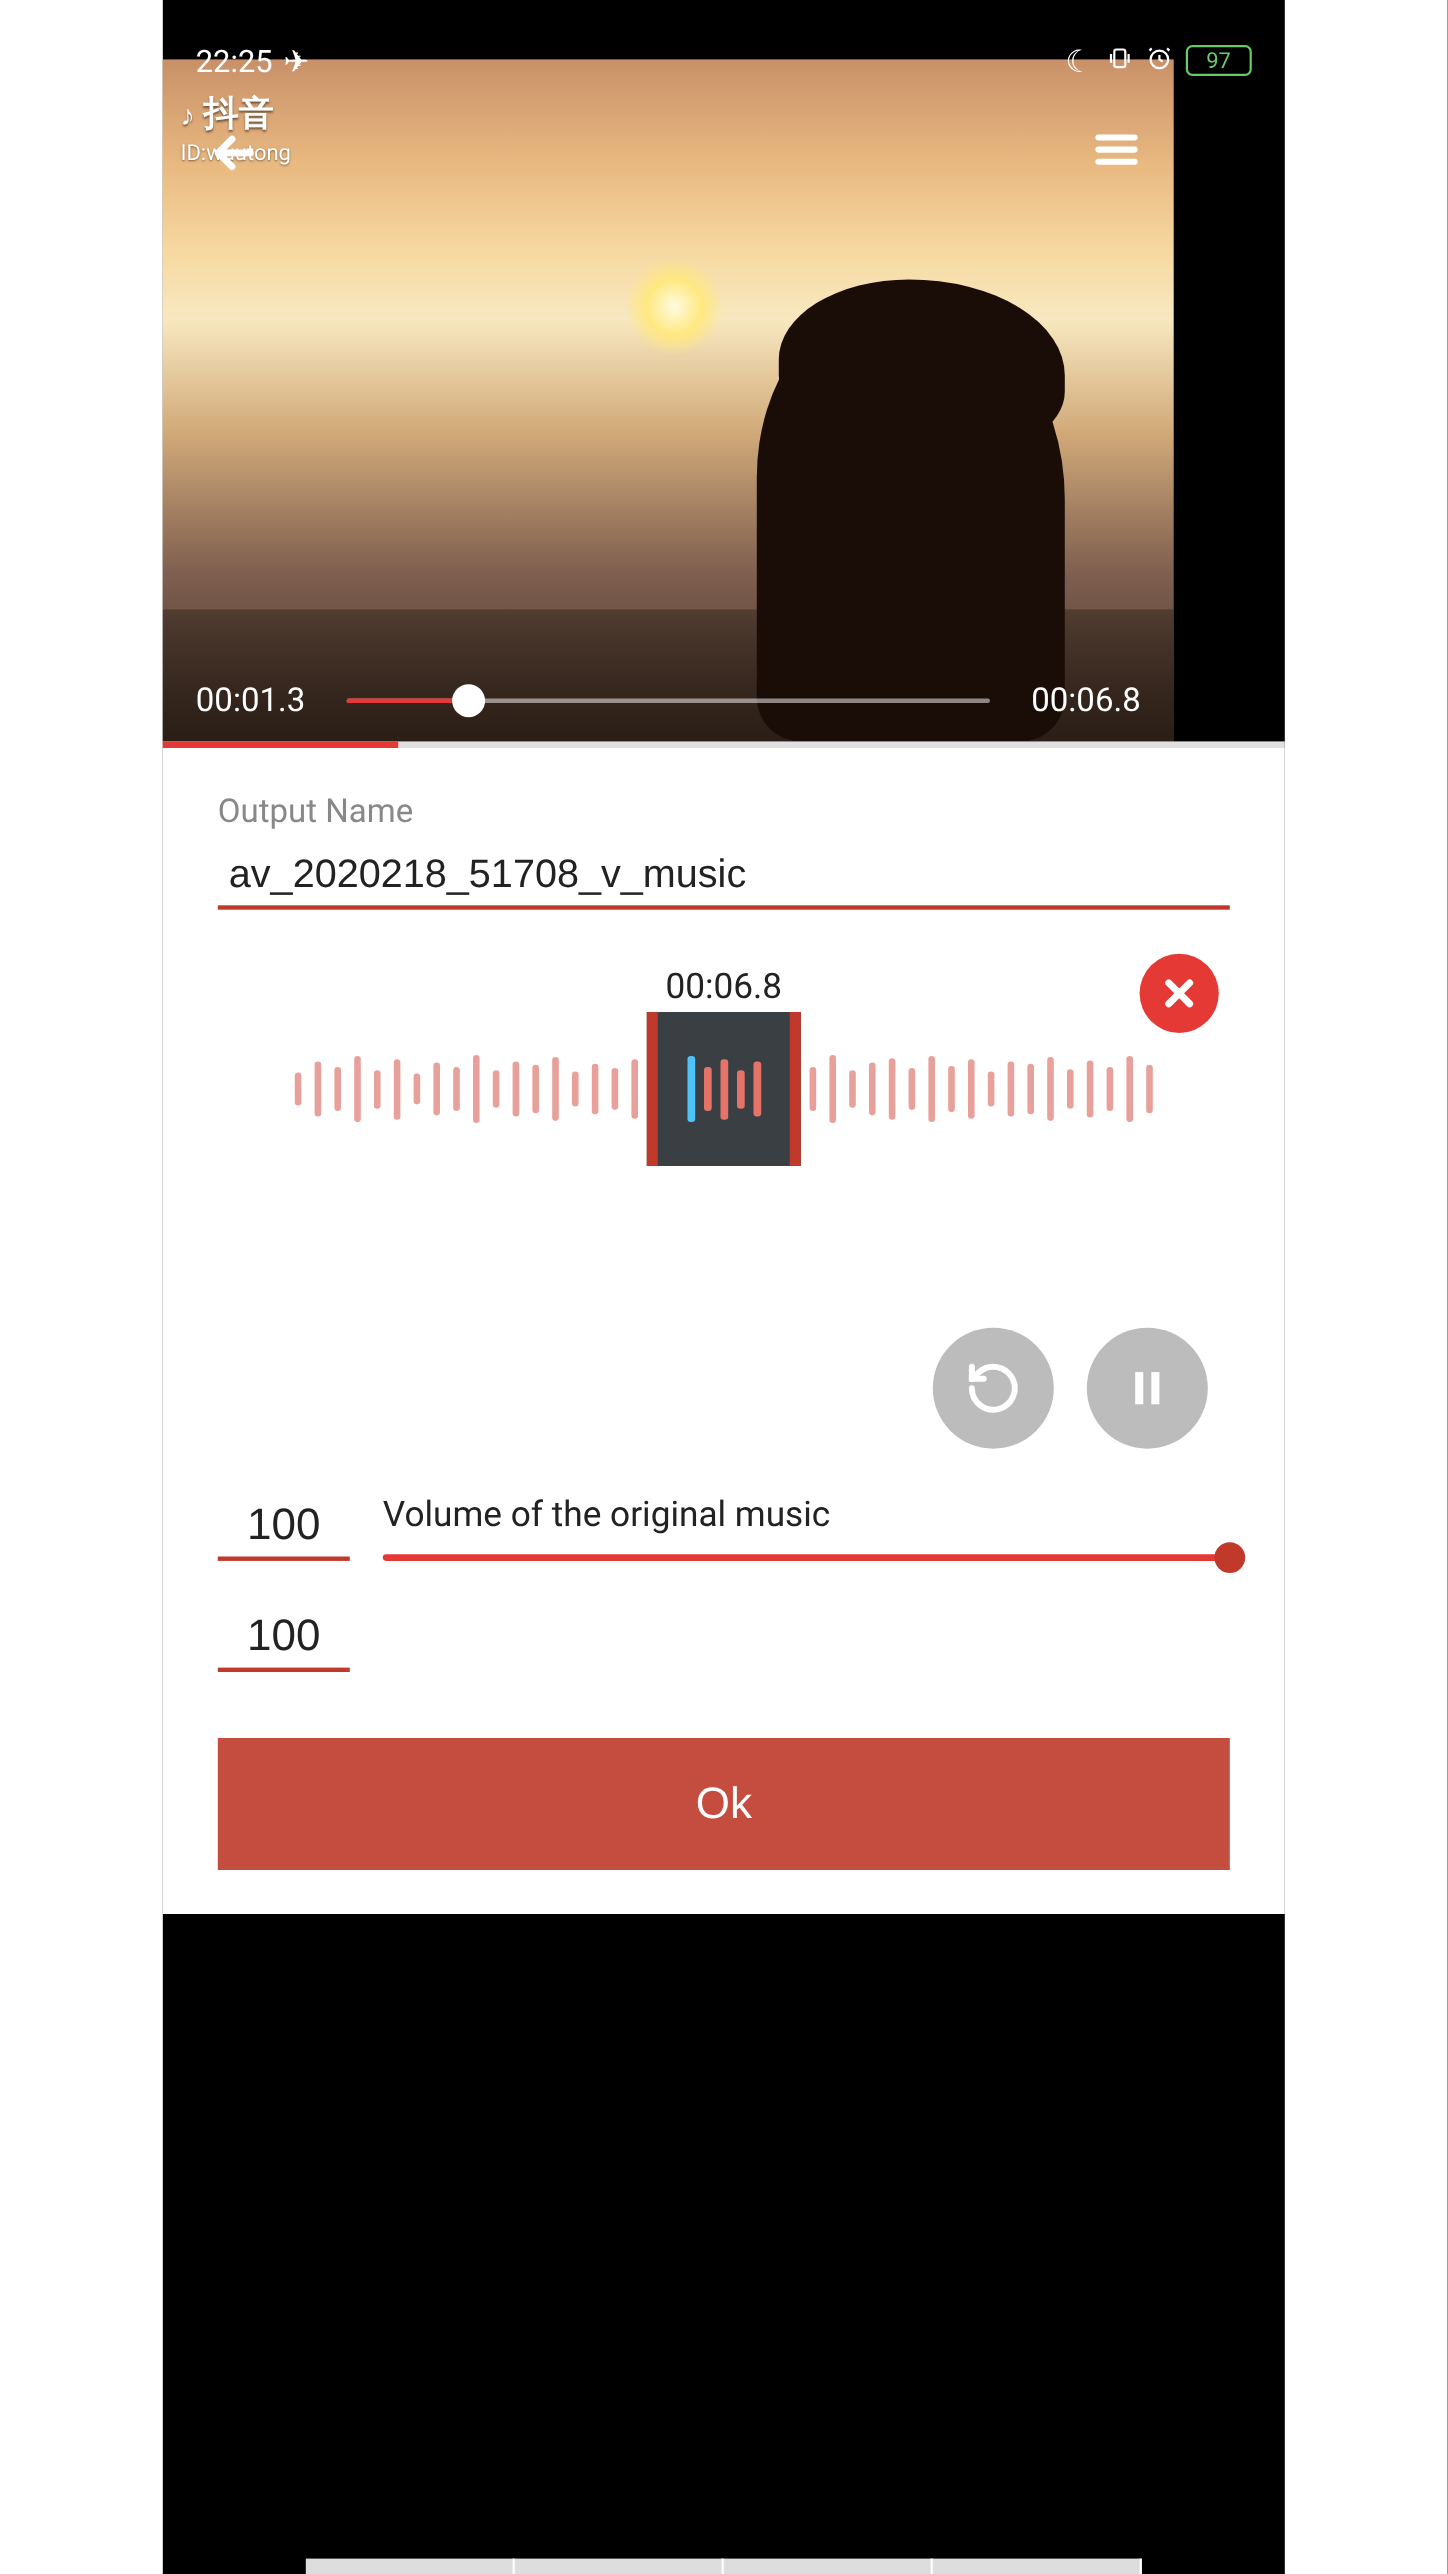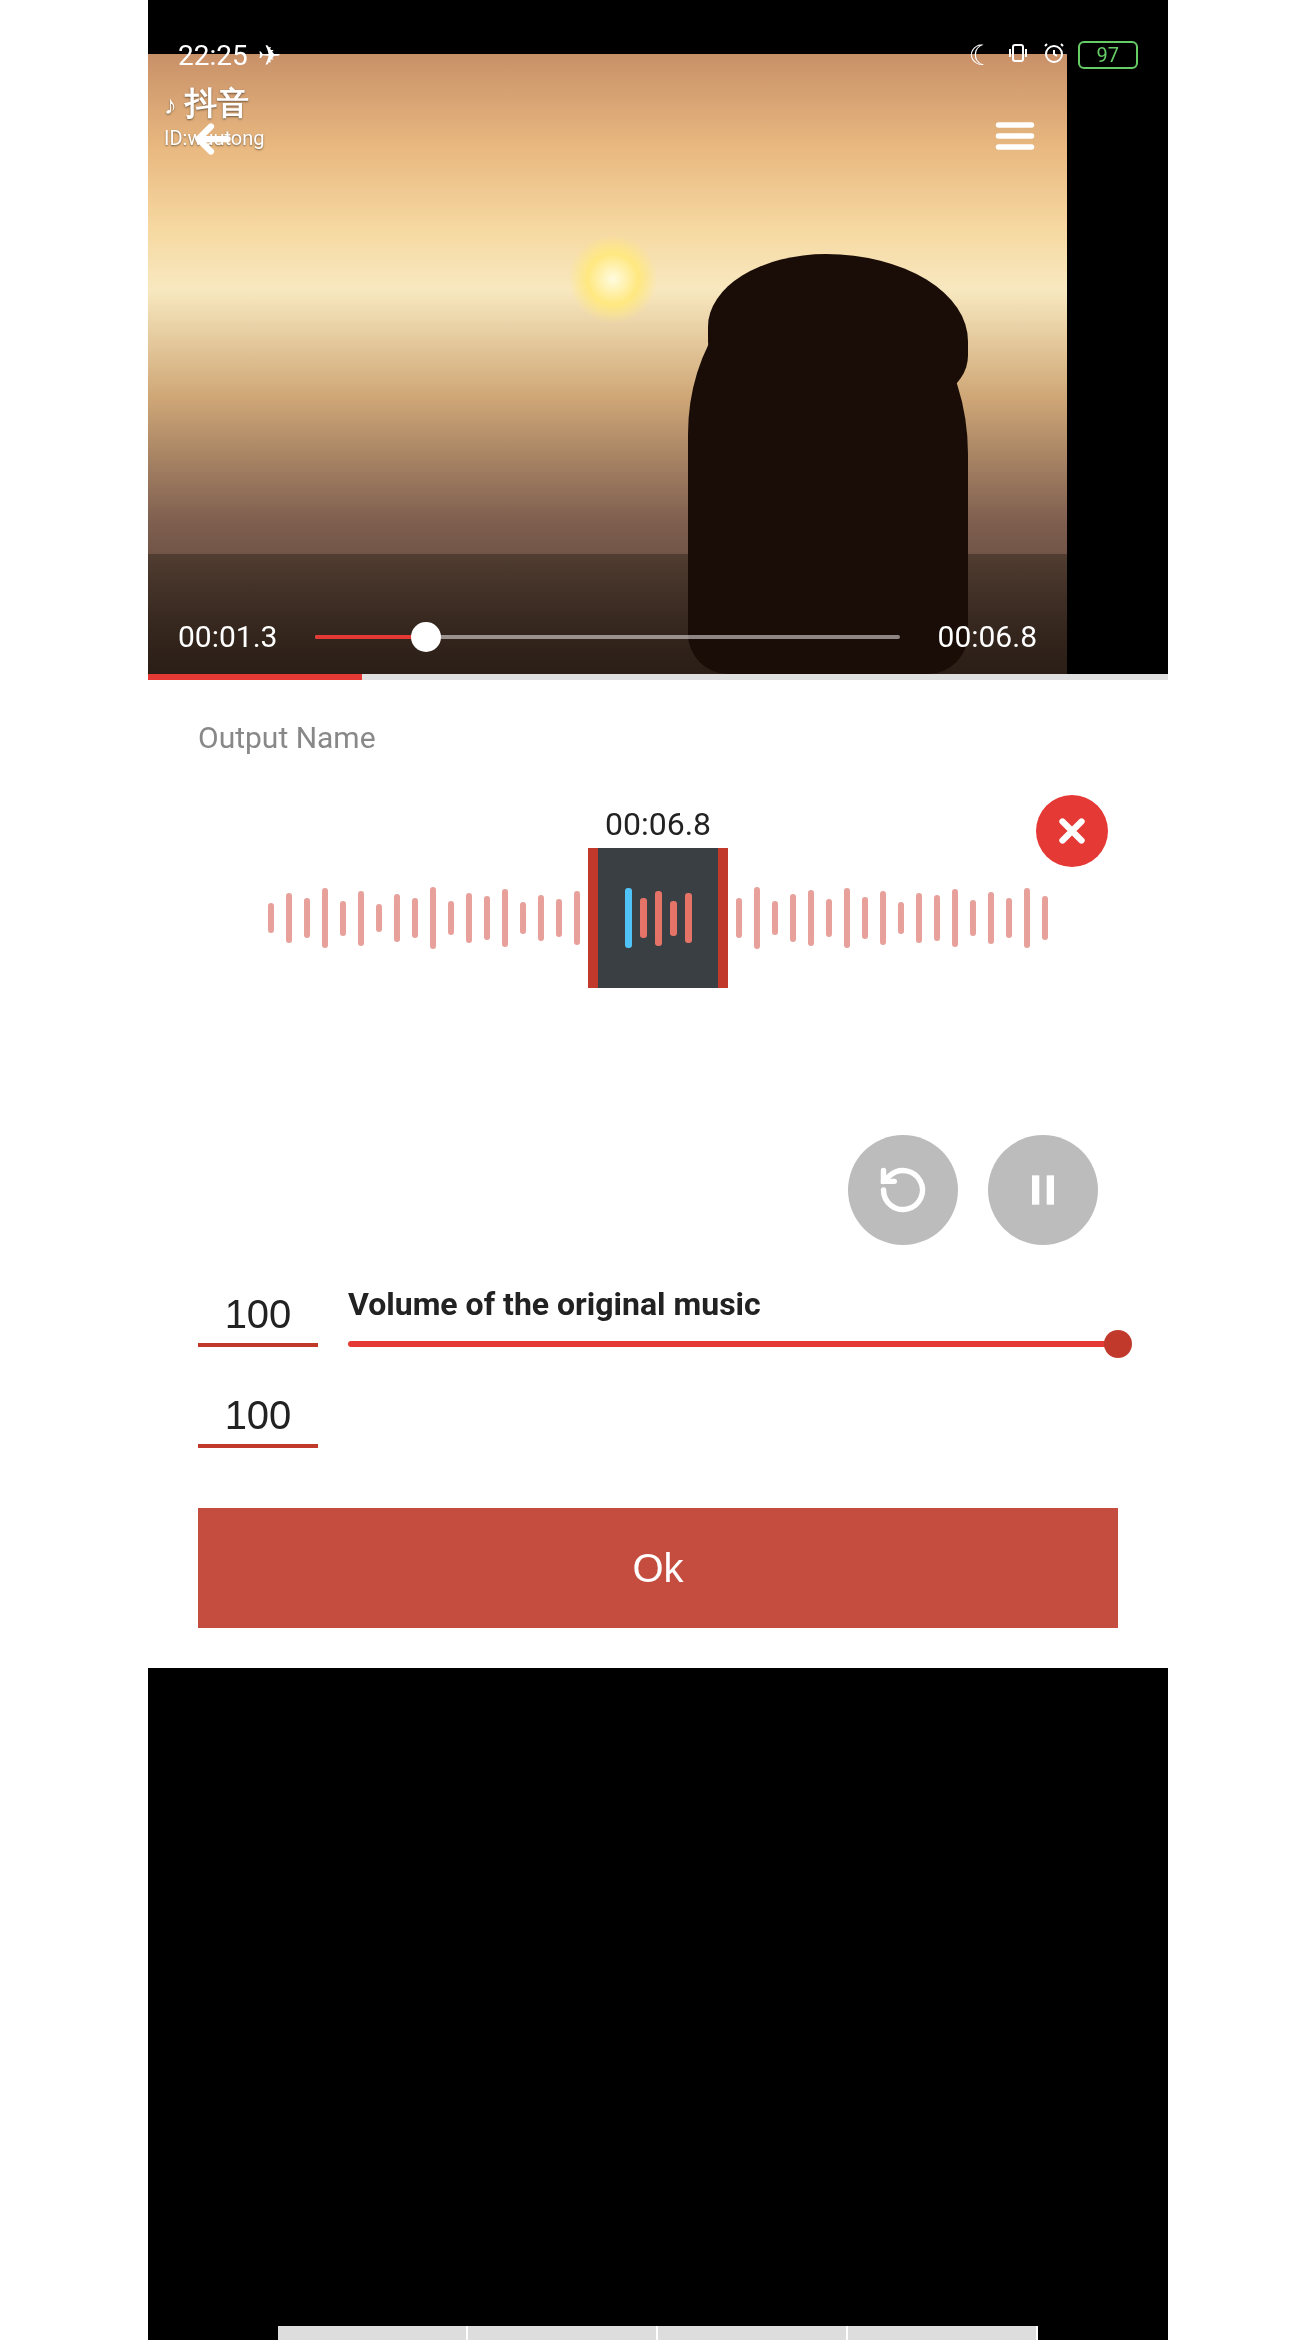--- a/index.html
+++ b/index.html
@@ -297,21 +297,21 @@
     width: 120px;
     border: none;
     border-bottom: 4px solid #c0392b;
     font-size: 40px;
     text-align: center;
     padding: 6px 0;
     outline: none;
     background: transparent;
     color: #222;
   }
-  .volume-col { flex: 1; font-weight: bold; }
+  .volume-col { flex: 1; }
   .volume-label {
     font-size: 32px;
     color: #222;
     margin-bottom: 18px;
   }
   .volume-slider {
     position: relative;
     height: 6px;
     background: #e53935;
     border-radius: 3px;
@@ -413,20 +413,21 @@
     </div>
   </div>
 
   <div class="progress-thin">
     <div class="progress-thin-fill"></div>
   </div>
 
   <div class="content">
 
     <div class="field-label">Output Name</div>
+    <input class="output-input" value="av_2020218_51708_v_music" style="">
 
     <div class="audio-section">
       <div class="duration-top">00:06.8</div>
       <div class="close-btn">
         <svg width="38" height="38" viewBox="0 0 24 24" fill="none" stroke="#fff" stroke-width="4" stroke-linecap="round">
             <path d="M18 6L6 18M6 6l12 12"></path>
           </svg>
       </div>
 
       <div class="waveform">

